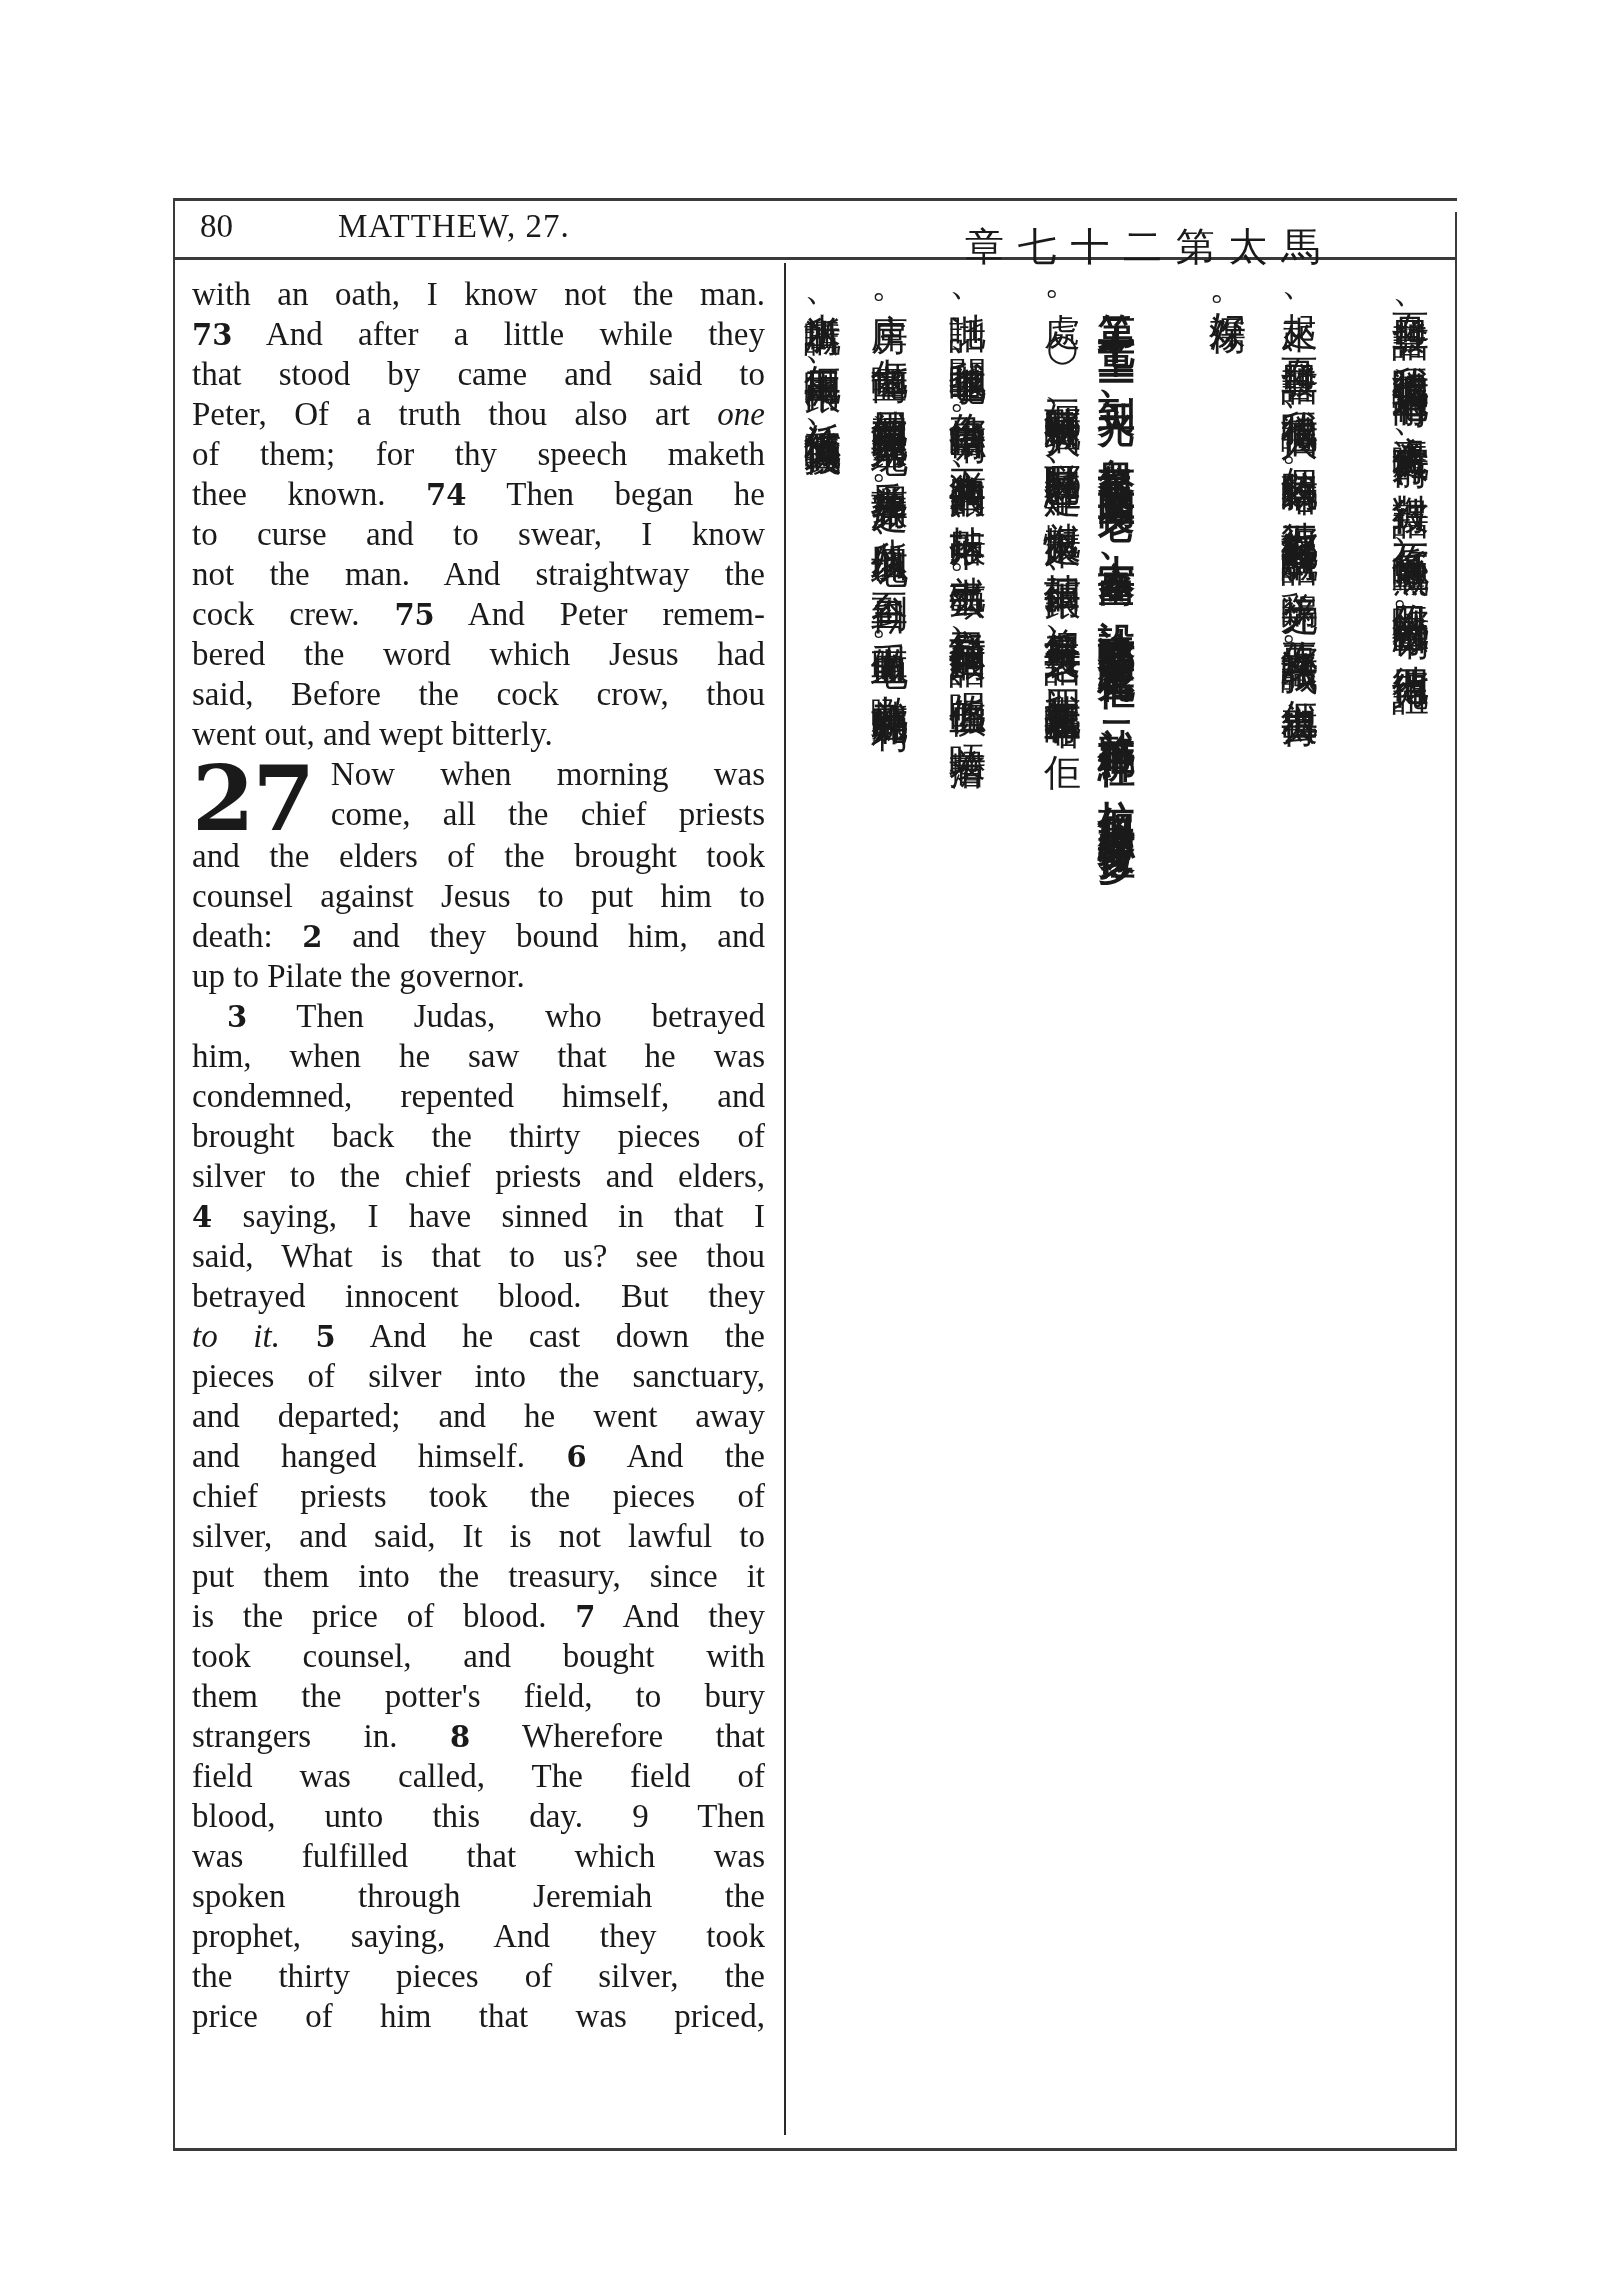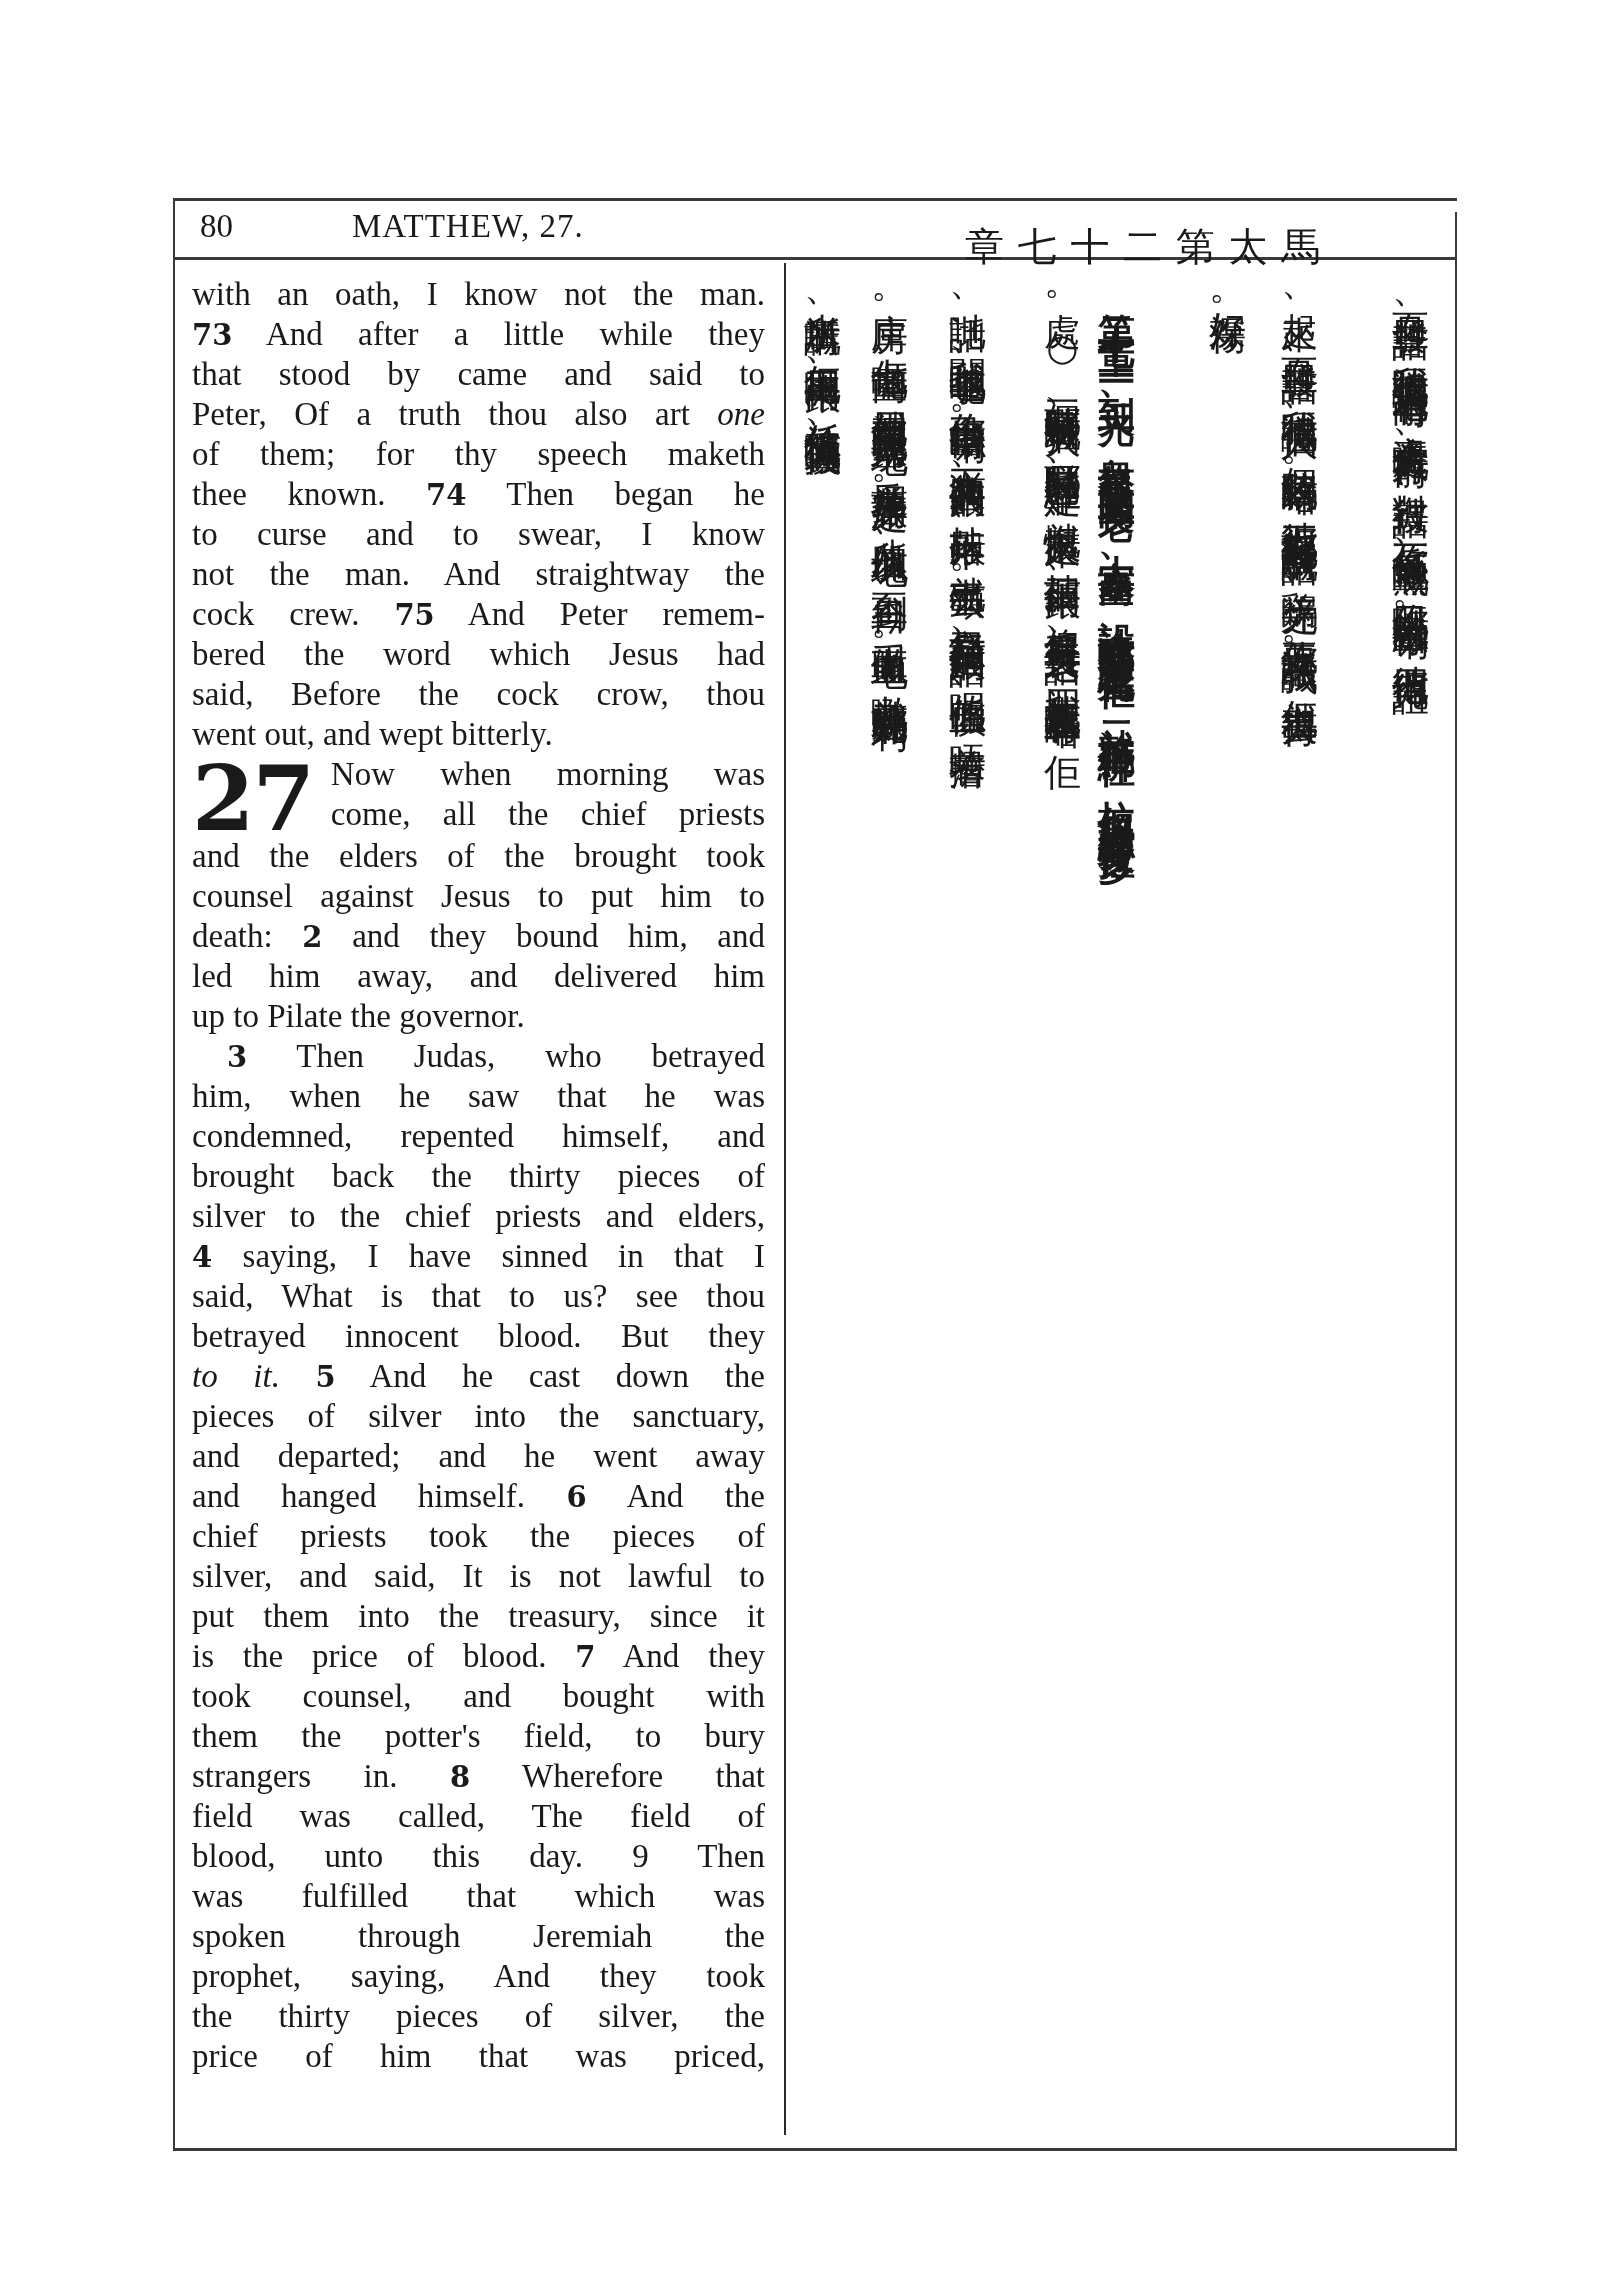--- a/index.html
+++ b/index.html
@@ -6,21 +6,21 @@
   body { width:1620px; height:2293px; position:relative; overflow:hidden;
          font-family:"DejaVu Serif","Liberation Serif",serif; color:#1a1a1a; }
   .rule-top { position:absolute; left:173px; top:198px; width:1284px; height:2.9px; background:#3a3a3a; }
   .rule-head { position:absolute; left:173px; top:257px; width:1284px; height:2.9px; background:#3a3a3a; }
   .rule-bottom { position:absolute; left:173px; top:2148px; width:1284px; height:2.9px; background:#3a3a3a; }
   .border-left { position:absolute; left:173px; top:198px; width:2px; height:1952px; background:#3a3a3a; }
   .border-right { position:absolute; left:1455px; top:212px; width:2px; height:1939px; background:#3a3a3a; }
   .col-sep { position:absolute; left:784px; top:263px; width:2px; height:1872px; background:#2a2a2a; }
 
   .header-page { position:absolute; left:200px; top:208px; font-size:33px; font-family:"Liberation Serif",serif; }
-  .header-book { position:absolute; left:352px; top:208px; font-size:33px; font-family:"Liberation Serif",serif; letter-spacing:1px; }
+  .header-book { position:absolute; left:338px; top:208px; font-size:33px; font-family:"Liberation Serif",serif; letter-spacing:1px; }
   .header-cn { position:absolute; left:965px; top:220px; font-size:39px; letter-spacing:13.7px; font-family:"DejaVu Sans",sans-serif; }
 
   .english { position:absolute; left:192px; top:274px; width:573px; font-family:"Liberation Serif",serif;
              font-size:33px; line-height:40px; text-align:justify; }
   .eline { display:block; text-align:justify; text-align-last:justify; white-space:nowrap; height:40px; }
   .eline.last { text-align-last:left; }
   .eline.indent { padding-left:35px; }
   .vnum { font-weight:bold; font-family:"DejaVu Serif",serif; font-size:29px; }
   .ital { font-style:italic; }
   .chapnum { float:left; font-size:90px; font-weight:bold; line-height:76px; margin-top:5.9px; margin-right:17.6px;
@@ -65,21 +65,20 @@
     <span class="chapnum">27</span>
     <div id="chapfirst">
         <span class="eline"><span>Now when morning was</span></span>
         <span class="eline"><span>come, all the chief priests</span></span>
       </div>
   </div>
   <div id="lines2">
       <span class="eline"><span>and the elders of the brought took</span></span>
       <span class="eline"><span>counsel against Jesus to put him to</span></span>
       <span class="eline"><span>death: </span><span class="vnum">2</span><span> and they bound him, and</span></span>
-      <span class="eline"><span>led him away, and delivered him</span></span>
       <span class="eline last"><span>up to Pilate the governor.</span></span>
       <span class="eline indent"><span class="vnum">3</span><span> Then Judas, who betrayed</span></span>
       <span class="eline"><span>him, when he saw that he was</span></span>
       <span class="eline"><span>condemned, repented himself, and</span></span>
       <span class="eline"><span>brought back the thirty pieces of</span></span>
       <span class="eline"><span>silver to the chief priests and elders,</span></span>
       <span class="eline"><span class="vnum">4</span><span> saying, I have sinned in that I</span></span>
       <span class="eline"><span>said, What is that to us? see thou</span></span>
       <span class="eline"><span>betrayed innocent blood.  But they</span></span>
       <span class="eline"><span class="ital">to it.</span><span>  </span><span class="vnum">5</span><span> And he cast down the</span></span>

